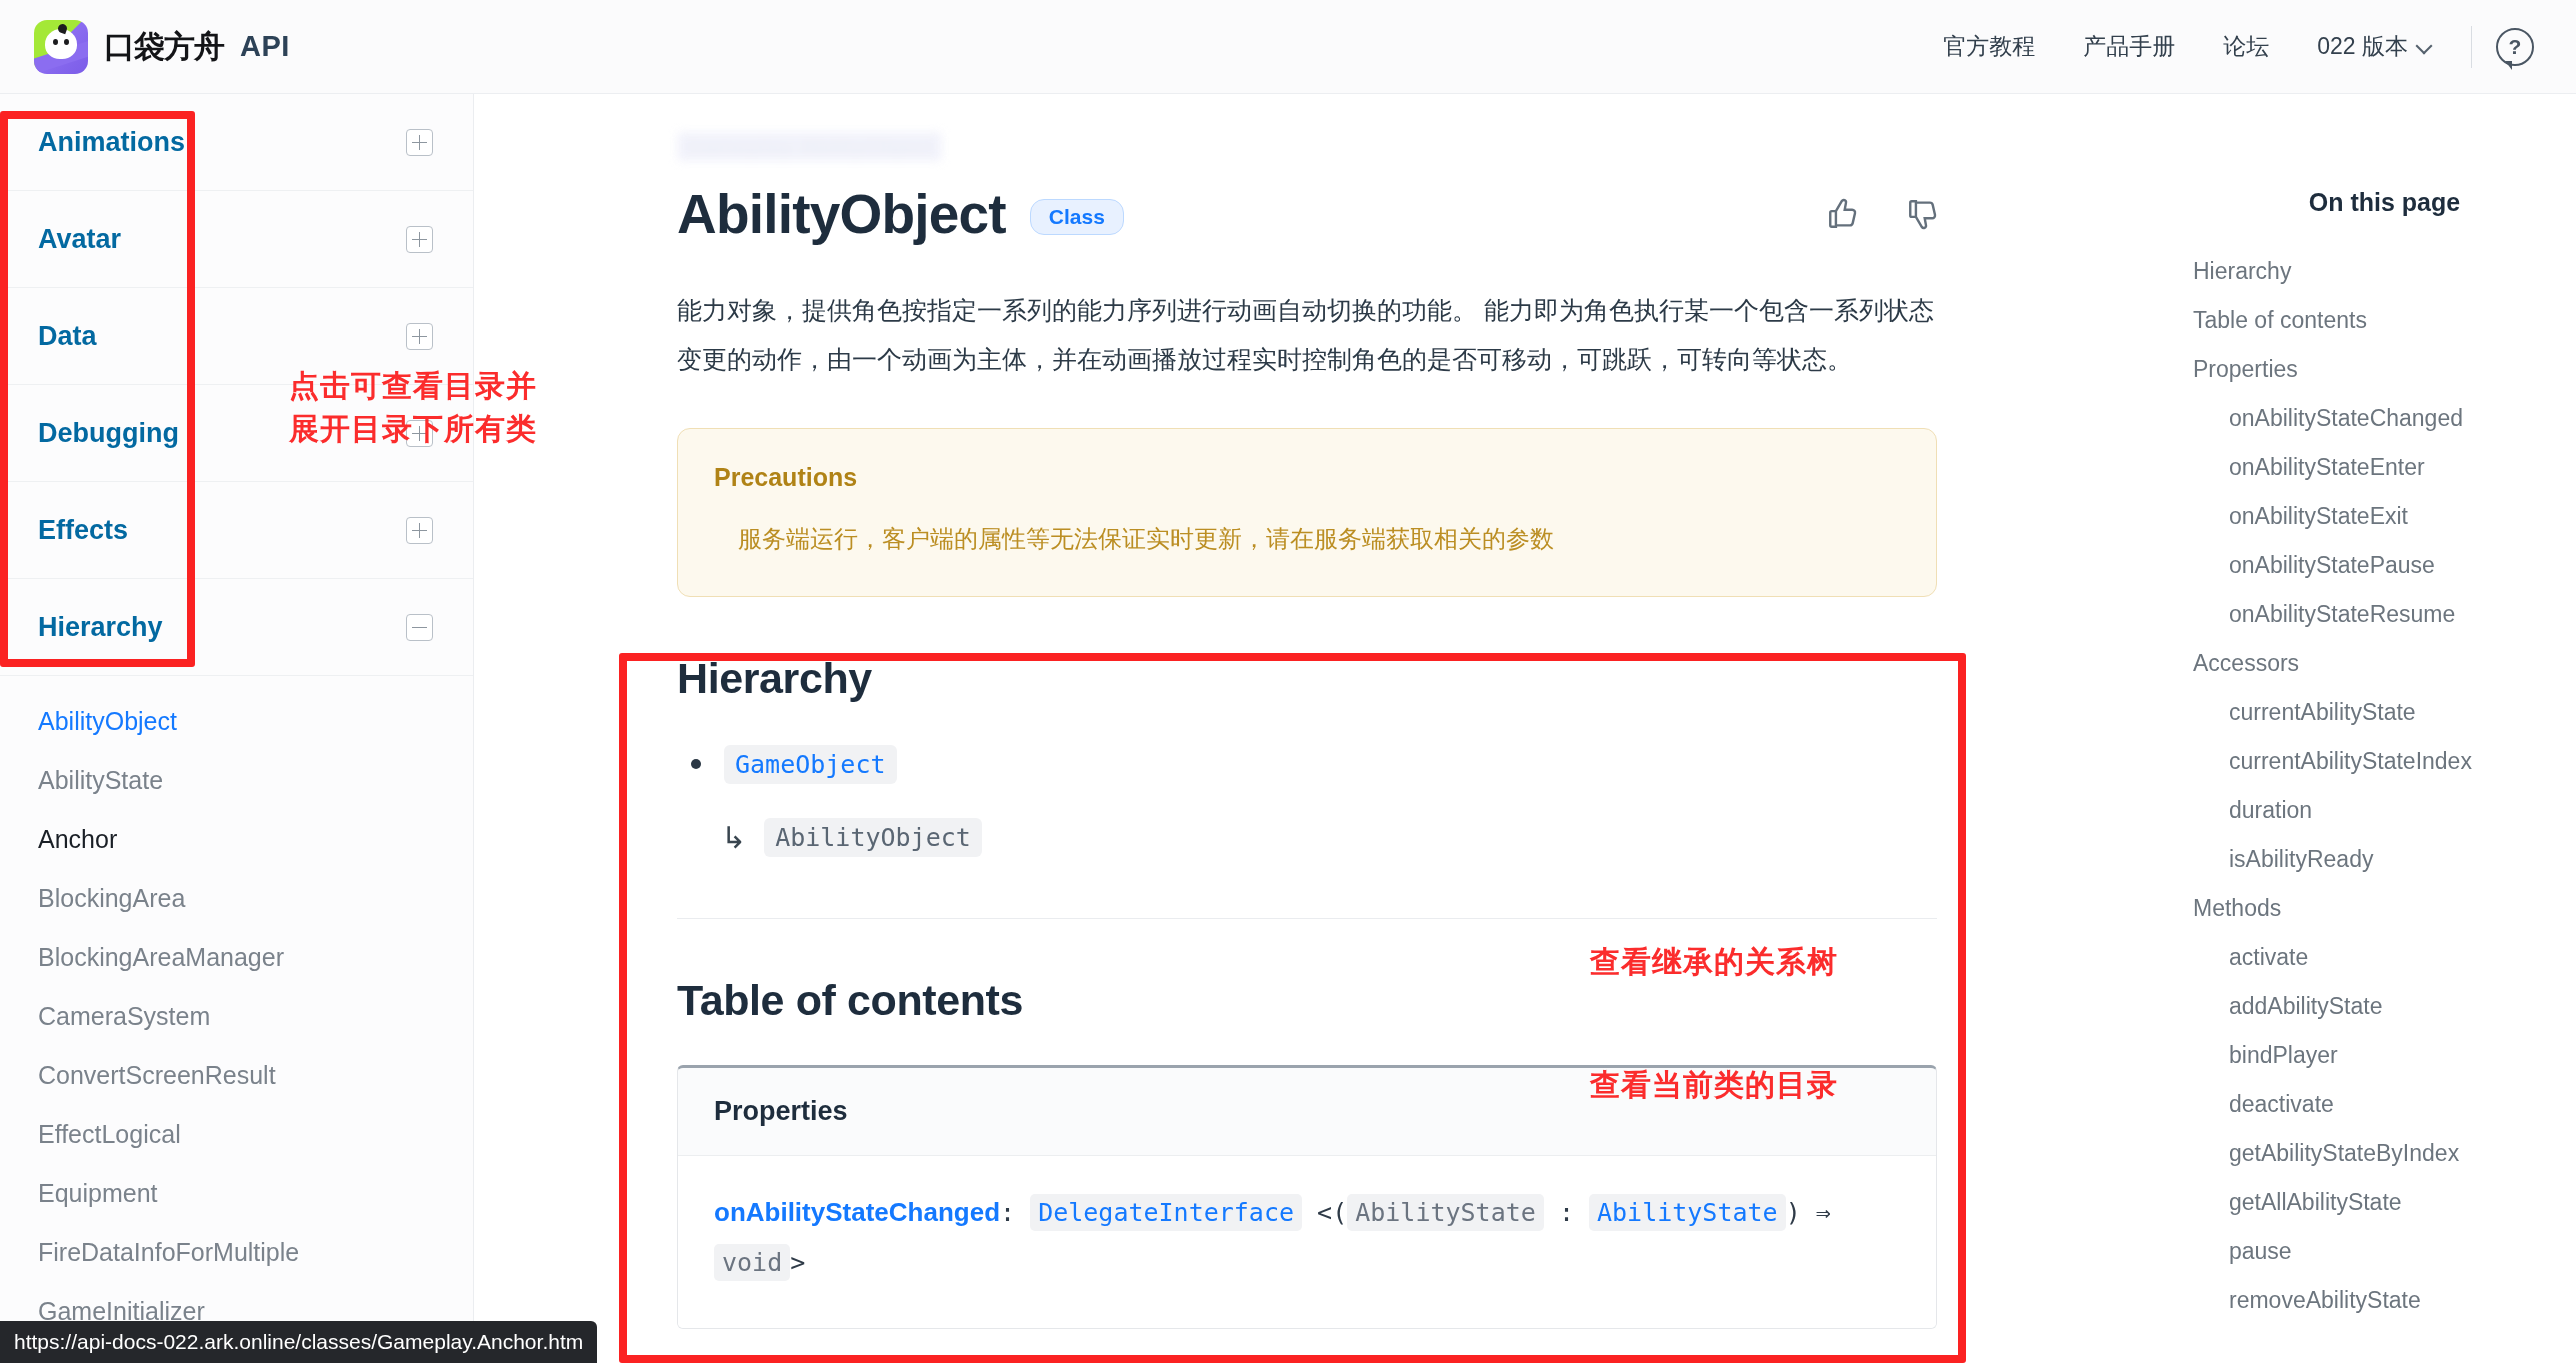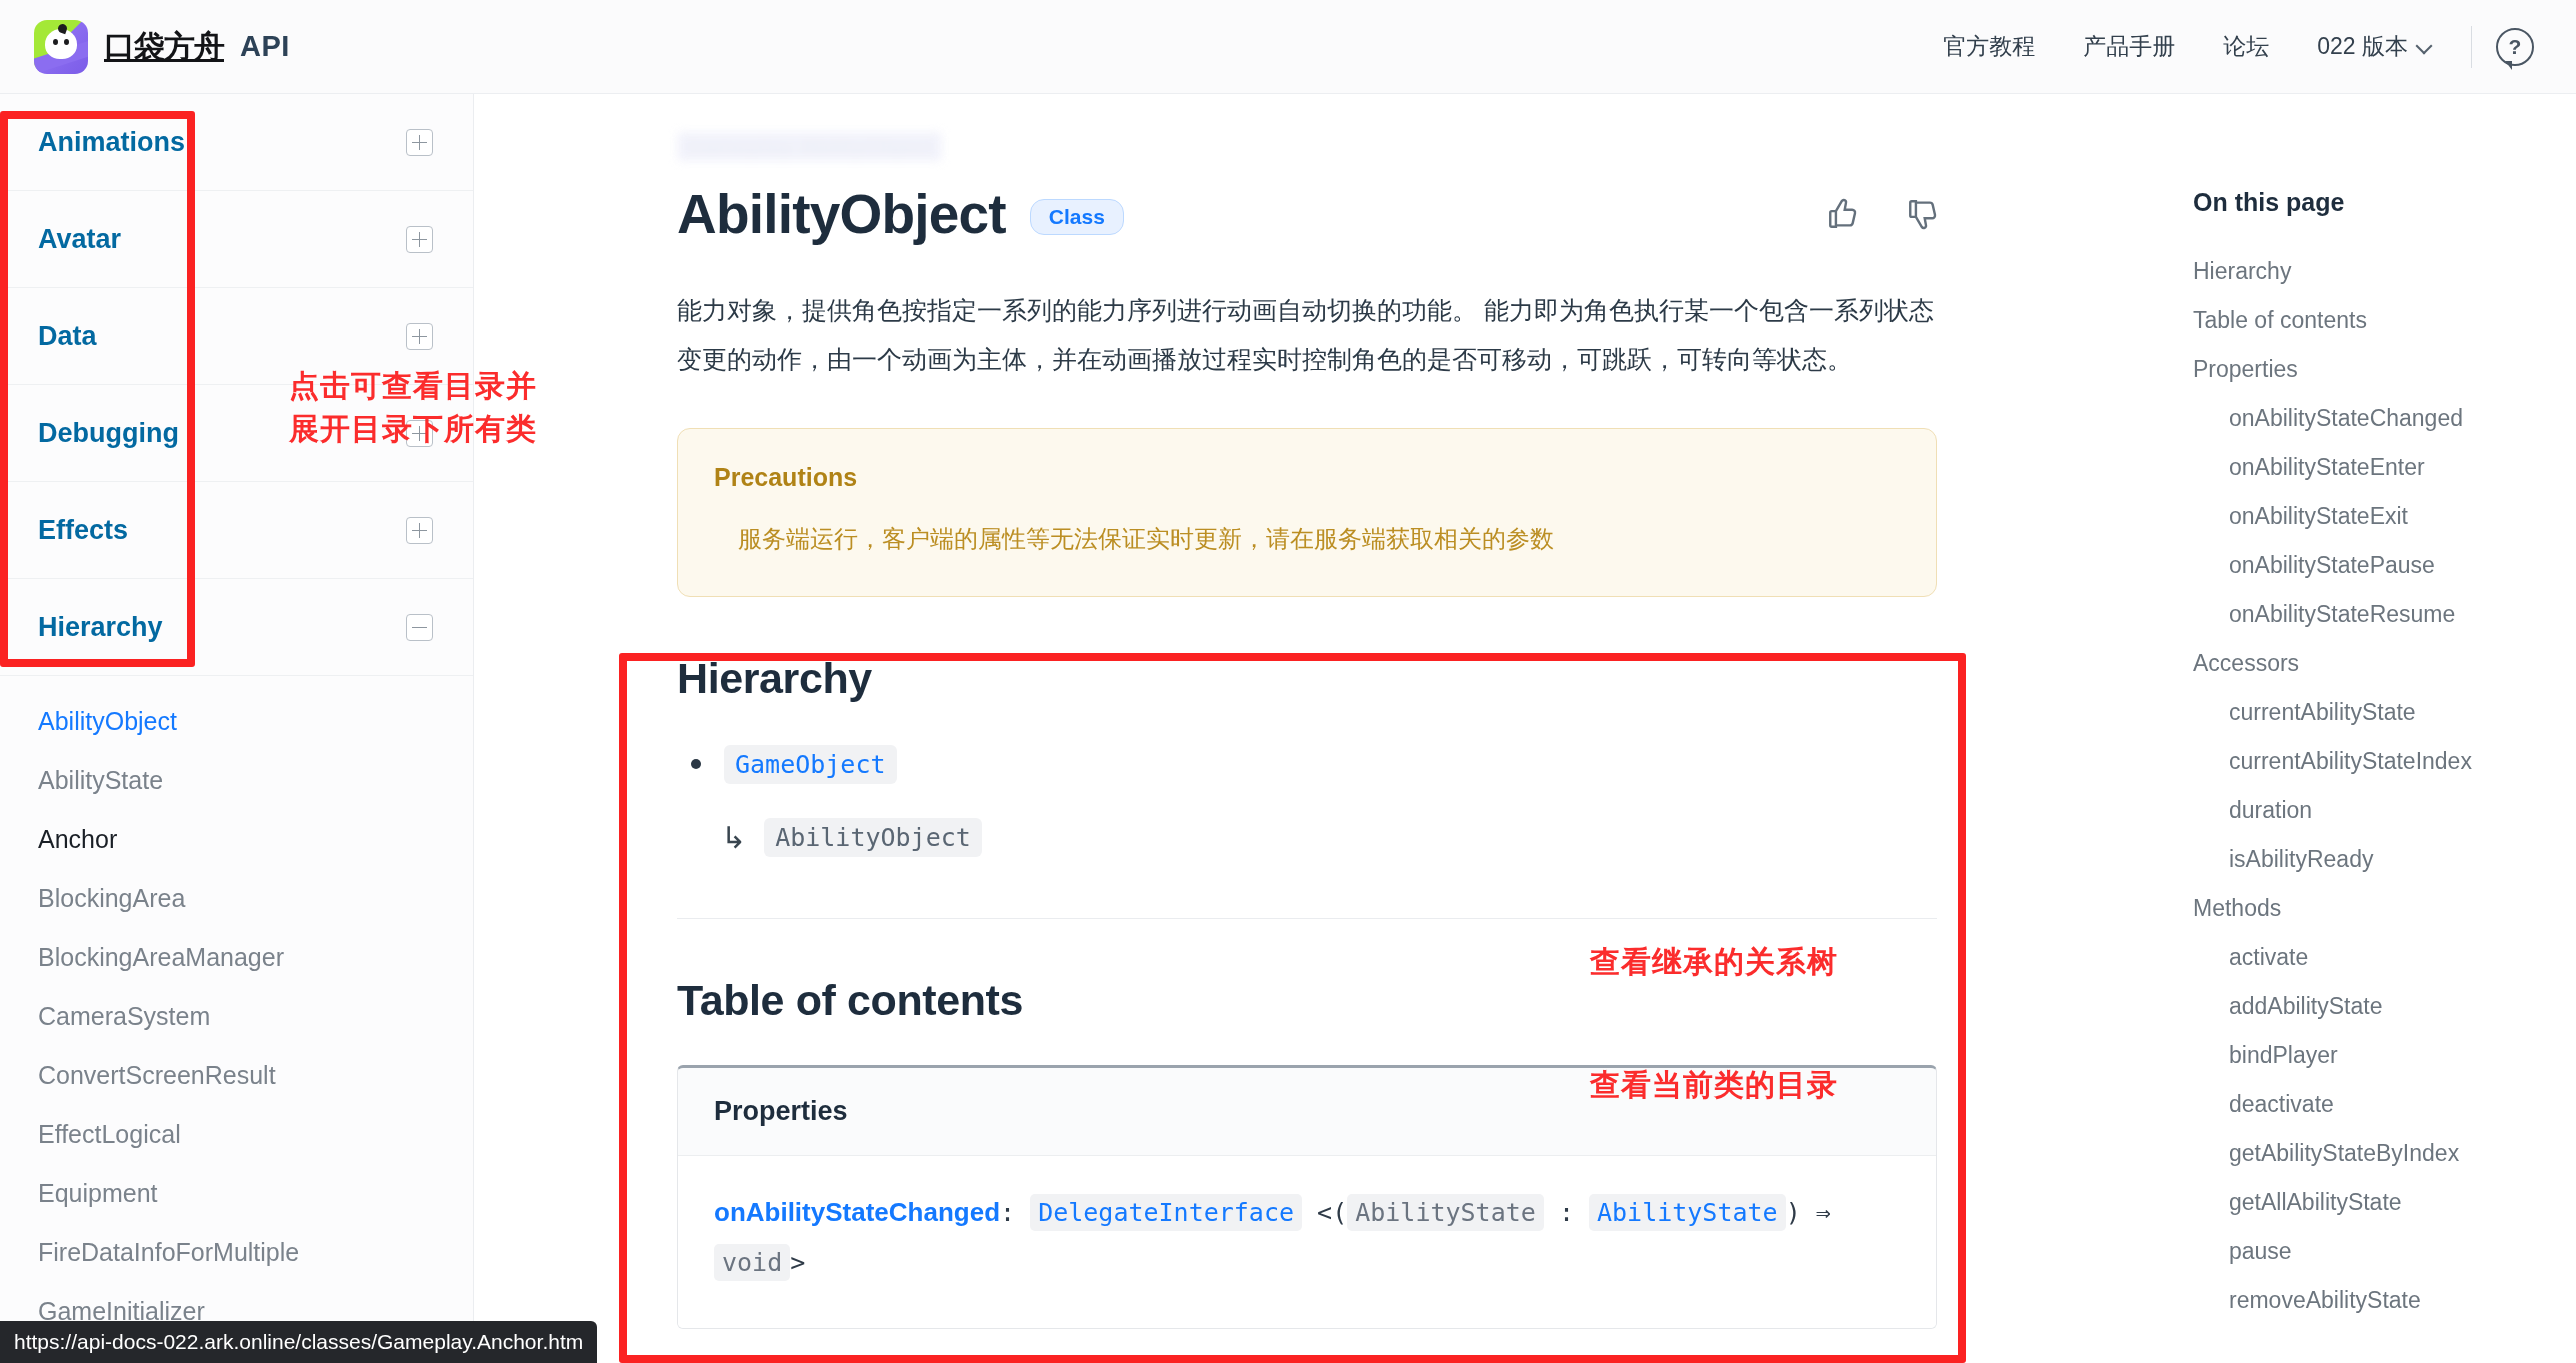--- a/index.html
+++ b/index.html
@@ -39,21 +39,20 @@
     position: absolute; left: -5px; top: 30px; width: 65px; height: 15px;
     background: #8b6df0; transform: rotate(-18deg); border-radius: 3px;
   }
   .logo-mark .ear {
     position: absolute; left: 24px; top: 4px; width: 9px; height: 9px;
     background: #1d1d1f; border-radius: 50% 50% 0 50%; transform: rotate(20deg);
   }
   .brand-cn {
     font-size: 31px; font-weight: 700; letter-spacing: -1px; color: #131417;
     font-family: "Liberation Sans", sans-serif;
-    text-decoration: underline;
   }
   .brand-api { font-size: 29px; font-weight: 700; color: #2d4257; letter-spacing: 0.5px; }
 
   .topnav { margin-left: auto; display: flex; align-items: center; margin-right: 42px; }
   .topnav a {
     font-size: 23px; color: #33404d; text-decoration: none; padding: 0 24px;
     white-space: nowrap;
   }
   .version-sel { display: flex; align-items: center; gap: 9px; padding: 0 24px; font-size: 23px; color: #33404d; }
   .chev { display: inline-block; width: 14px; height: 14px; position: relative; }
@@ -166,21 +165,21 @@
   .sig .pl { color:#2f3b48; }
   .sig .tk { background:#f1f2f4; border-radius:5px; padding:4px 8px; }
   .sig .tk.blue { color:#1479ff; }
   .sig .tk.gray { color:#6b7480; }
 
   
   .rtoc {
     position: absolute; top: 94px; left: 2148px; width: 428px; height: 1269px;
     background: #fff; padding: 94px 0 0 45px; overflow: hidden;
   }
-  .rtoc-title { font-size: 25px; font-weight: 700; color: #1e2d3d; margin-bottom: 30px; }
+  .rtoc-title { font-size: 25px; font-weight: 700; color: #1e2d3d; margin-bottom: 30px; text-align: center; }
   .rtoc-item { font-size: 23px; color: #6c757e; padding: 13px 0; line-height: 1; }
   .rtoc-item.lvl2 { padding-left: 36px; }
 
   
   .anno-box { position: absolute; border: 8px solid #fb2222; border-radius: 3px; z-index: 60; pointer-events:none; }
   #anno-sidebar { left: 0px; top: 111px; width: 195px; height: 556px; }
   #anno-main { left: 619px; top: 653px; width: 1347px; height: 710px; }
   .anno-text {
     position: absolute; color: #fb2c2c; font-size: 30px; font-weight: 700;
     line-height: 1.42; z-index: 61; white-space: pre-line; letter-spacing: 1px;

